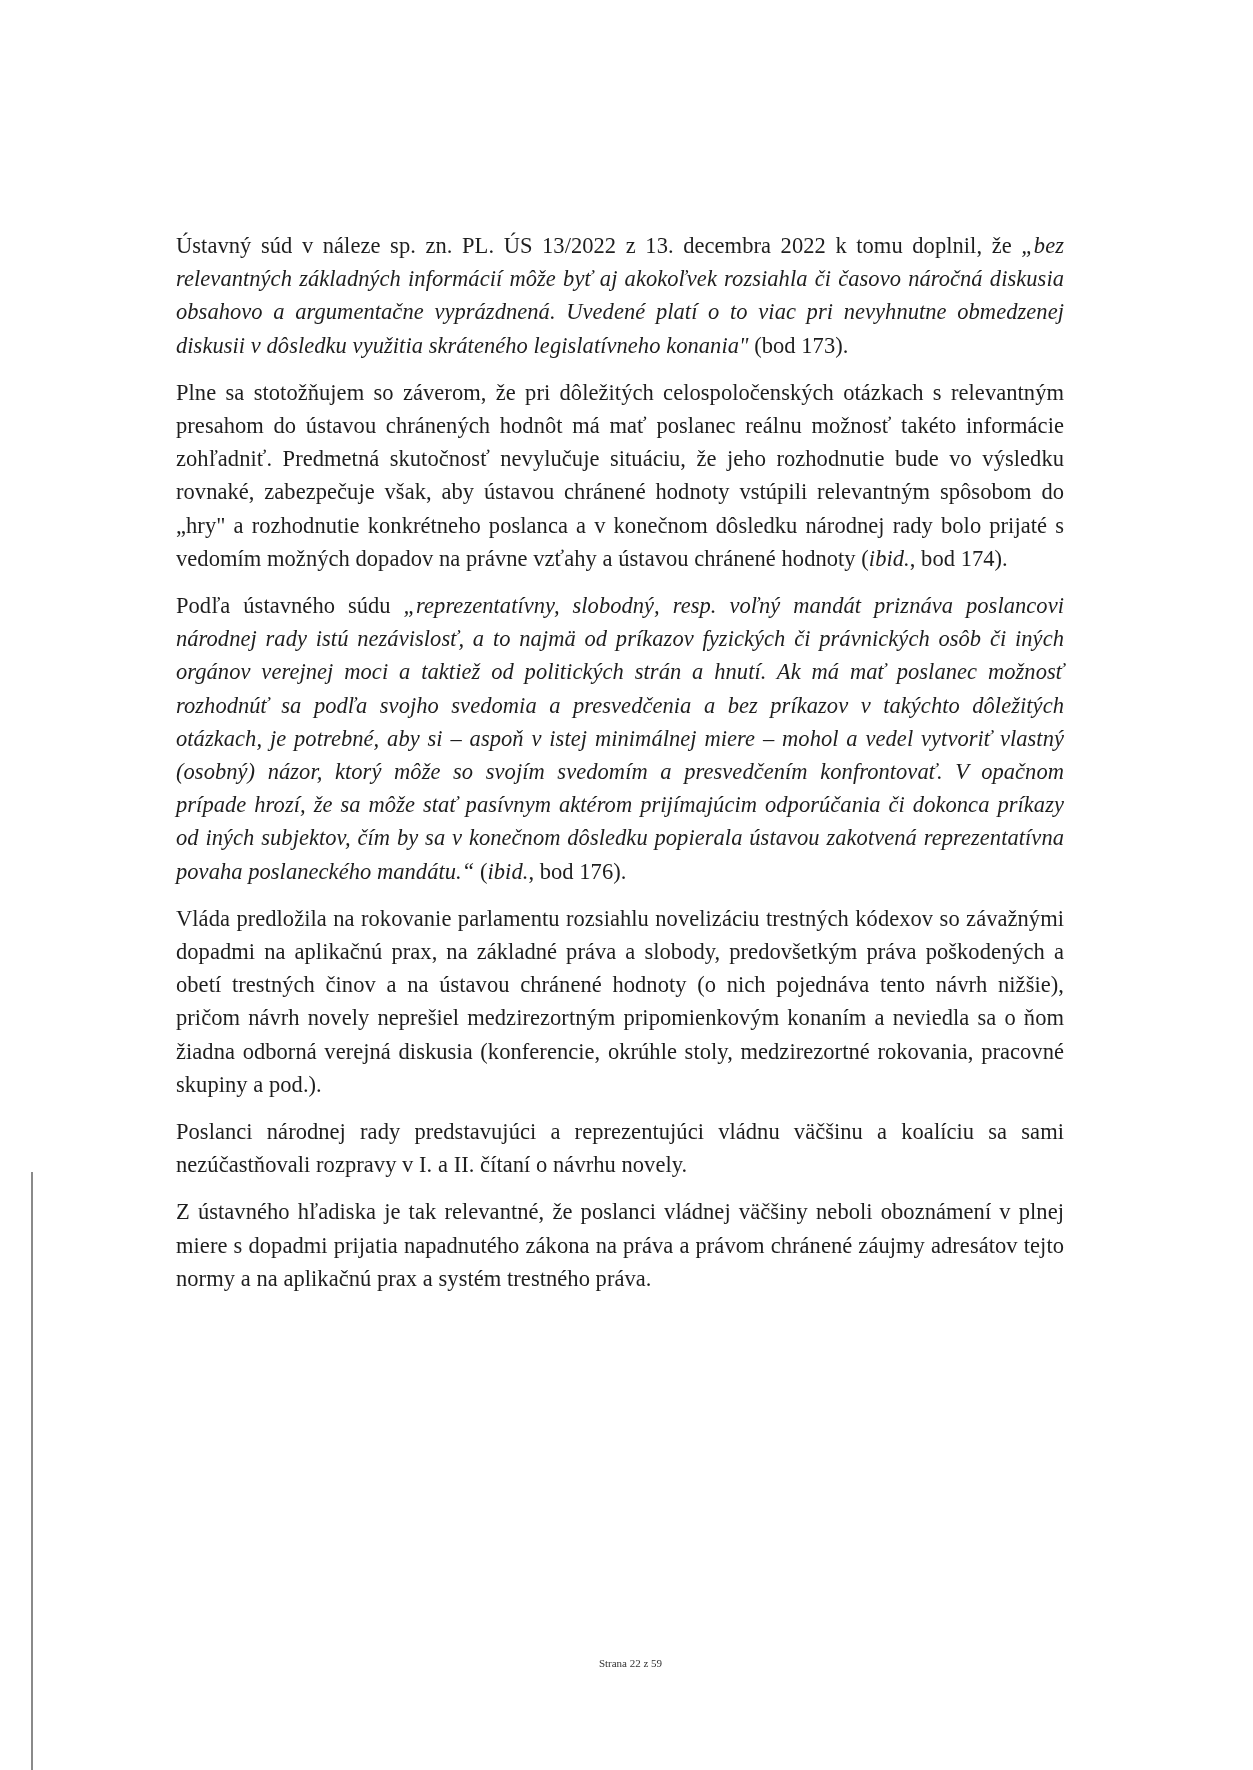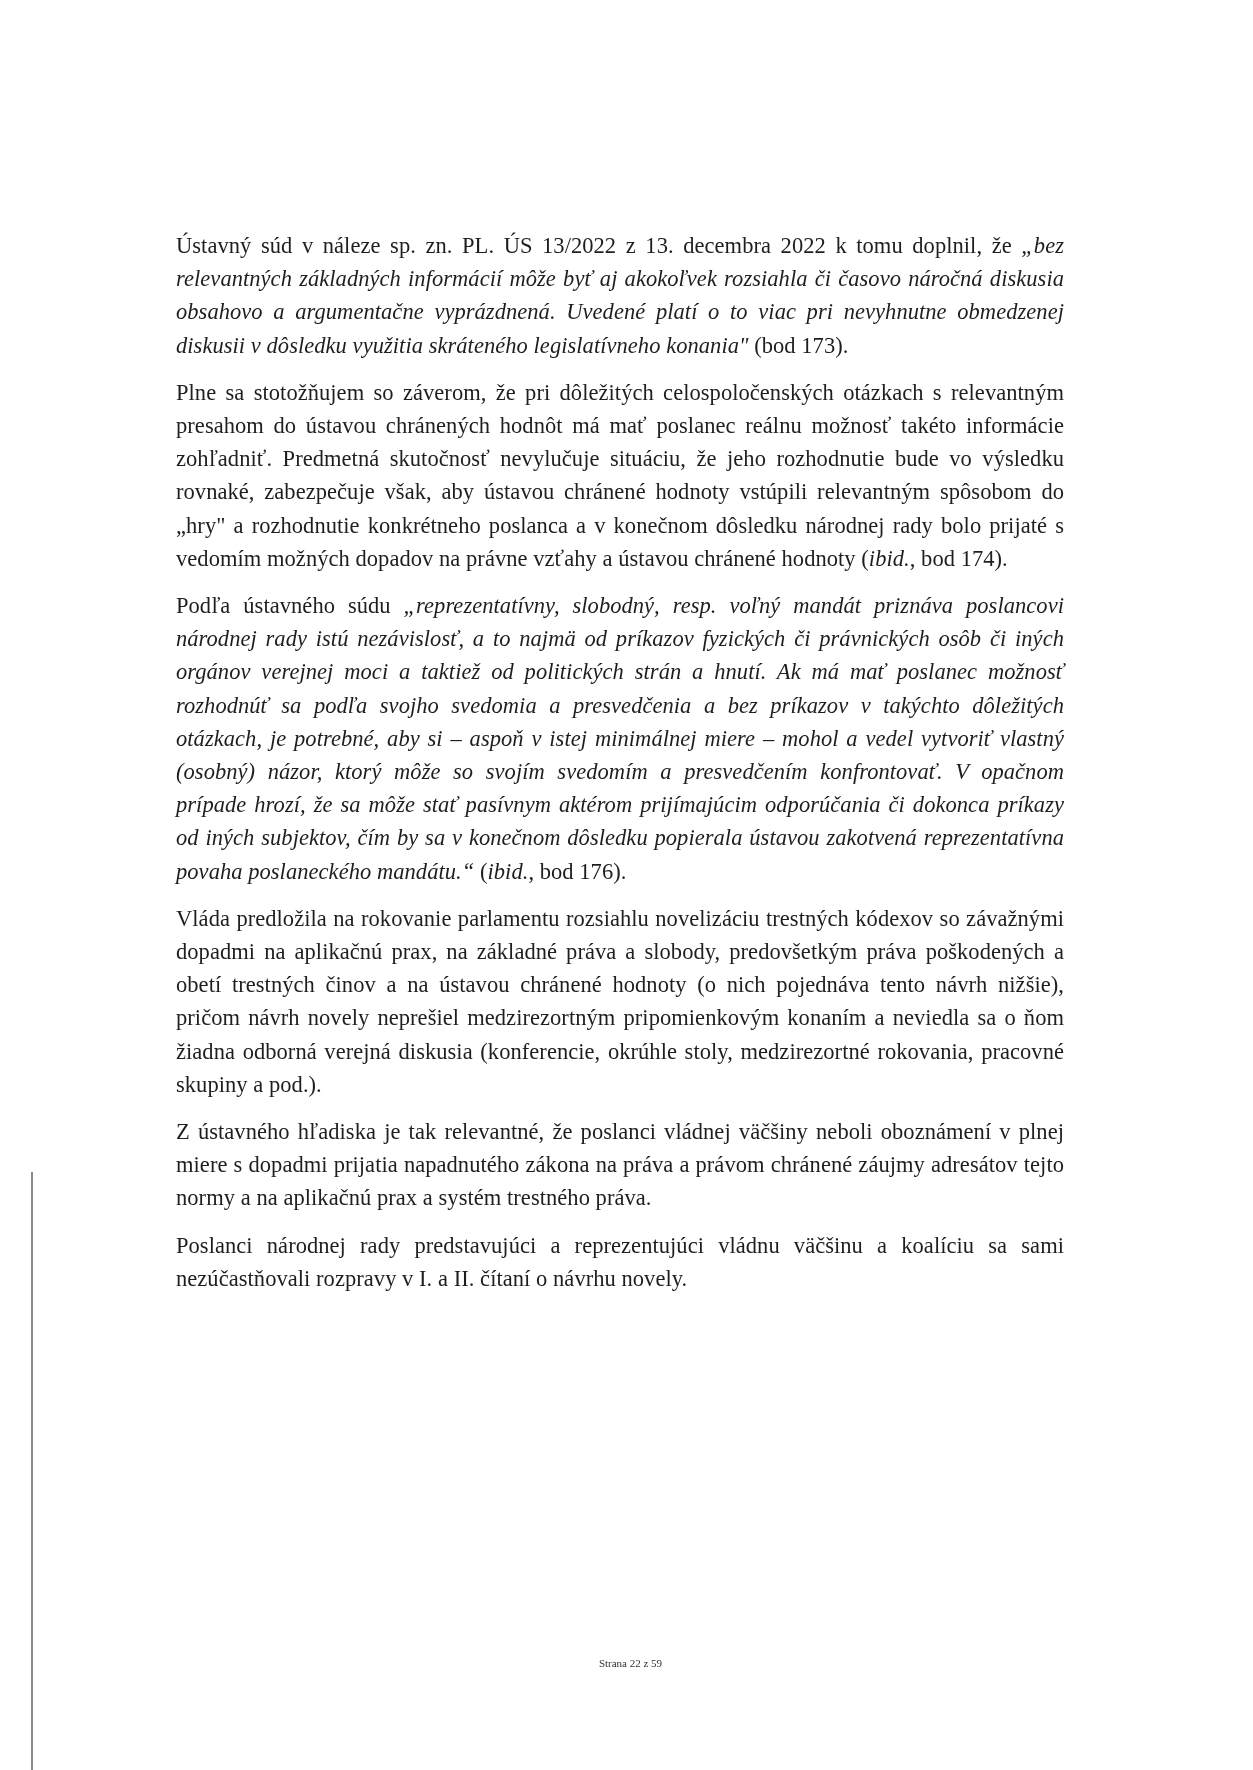--- a/index.html
+++ b/index.html
@@ -72,21 +72,21 @@
     <p class="para">
       <span>Plne sa stotožňujem so záverom, že pri dôležitých celospoločenských otázkach s relevantným presahom do ústavou chránených hodnôt má mať poslanec reálnu možnosť takéto informácie zohľadniť. Predmetná skutočnosť nevylučuje situáciu, že jeho rozhodnutie bude vo výsledku rovnaké, zabezpečuje však, aby ústavou chránené hodnoty vstúpili relevantným spôsobom do „hry" a rozhodnutie konkrétneho poslanca a v konečnom dôsledku národnej rady bolo prijaté s vedomím možných dopadov na právne vzťahy a ústavou chránené hodnoty (</span><span class="it">ibid.</span><span>, bod 174).</span>
     </p>
     <p class="para">
       <span>Podľa ústavného súdu </span><span class="it">„reprezentatívny, slobodný, resp. voľný mandát priznáva poslancovi národnej rady istú nezávislosť, a to najmä od príkazov fyzických či právnických osôb či iných orgánov verejnej moci a taktiež od politických strán a hnutí. Ak má mať poslanec možnosť rozhodnúť sa podľa svojho svedomia a presvedčenia a bez príkazov v takýchto dôležitých otázkach, je potrebné, aby si – aspoň v istej minimálnej miere – mohol a vedel vytvoriť vlastný (osobný) názor, ktorý môže so svojím svedomím a presvedčením konfrontovať. V opačnom prípade hrozí, že sa môže stať pasívnym aktérom prijímajúcim odporúčania či dokonca príkazy od iných subjektov, čím by sa v konečnom dôsledku popierala ústavou zakotvená reprezentatívna povaha poslaneckého mandátu.“</span><span> (</span><span class="it">ibid.</span><span>, bod 176).</span>
     </p>
     <p class="para">
       <span>Vláda predložila na rokovanie parlamentu rozsiahlu novelizáciu trestných kódexov so závažnými dopadmi na aplikačnú prax, na základné práva a slobody, predovšetkým práva poškodených a obetí trestných činov a na ústavou chránené hodnoty (o nich pojednáva tento návrh nižšie), pričom návrh novely neprešiel medzirezortným pripomienkovým konaním a neviedla sa o ňom žiadna odborná verejná diskusia (konferencie, okrúhle stoly, medzirezortné rokovania, pracovné skupiny a pod.).</span>
     </p>
     <p class="para">
-      <span>Z ústavného hľadiska je tak relevantné, že poslanci vládnej väčšiny neboli oboznámení v plnej miere s dopadmi prijatia napadnutého zákona na práva a právom chránené záujmy adresátov tejto normy a na aplikačnú prax a systém trestného práva.</span>
+      <span>Poslanci národnej rady predstavujúci a reprezentujúci vládnu väčšinu a koalíciu sa sami nezúčastňovali rozpravy v I. a II. čítaní o návrhu novely.</span>
     </p>
     <p class="para">
-      <span>Poslanci národnej rady predstavujúci a reprezentujúci vládnu väčšinu a koalíciu sa sami nezúčastňovali rozpravy v I. a II. čítaní o návrhu novely.</span>
+      <span>Z ústavného hľadiska je tak relevantné, že poslanci vládnej väčšiny neboli oboznámení v plnej miere s dopadmi prijatia napadnutého zákona na práva a právom chránené záujmy adresátov tejto normy a na aplikačnú prax a systém trestného práva.</span>
     </p>
   </div>
 
   <div class="footer">Strana 22 z 59</div>
 </div>
 
 </body></html>

